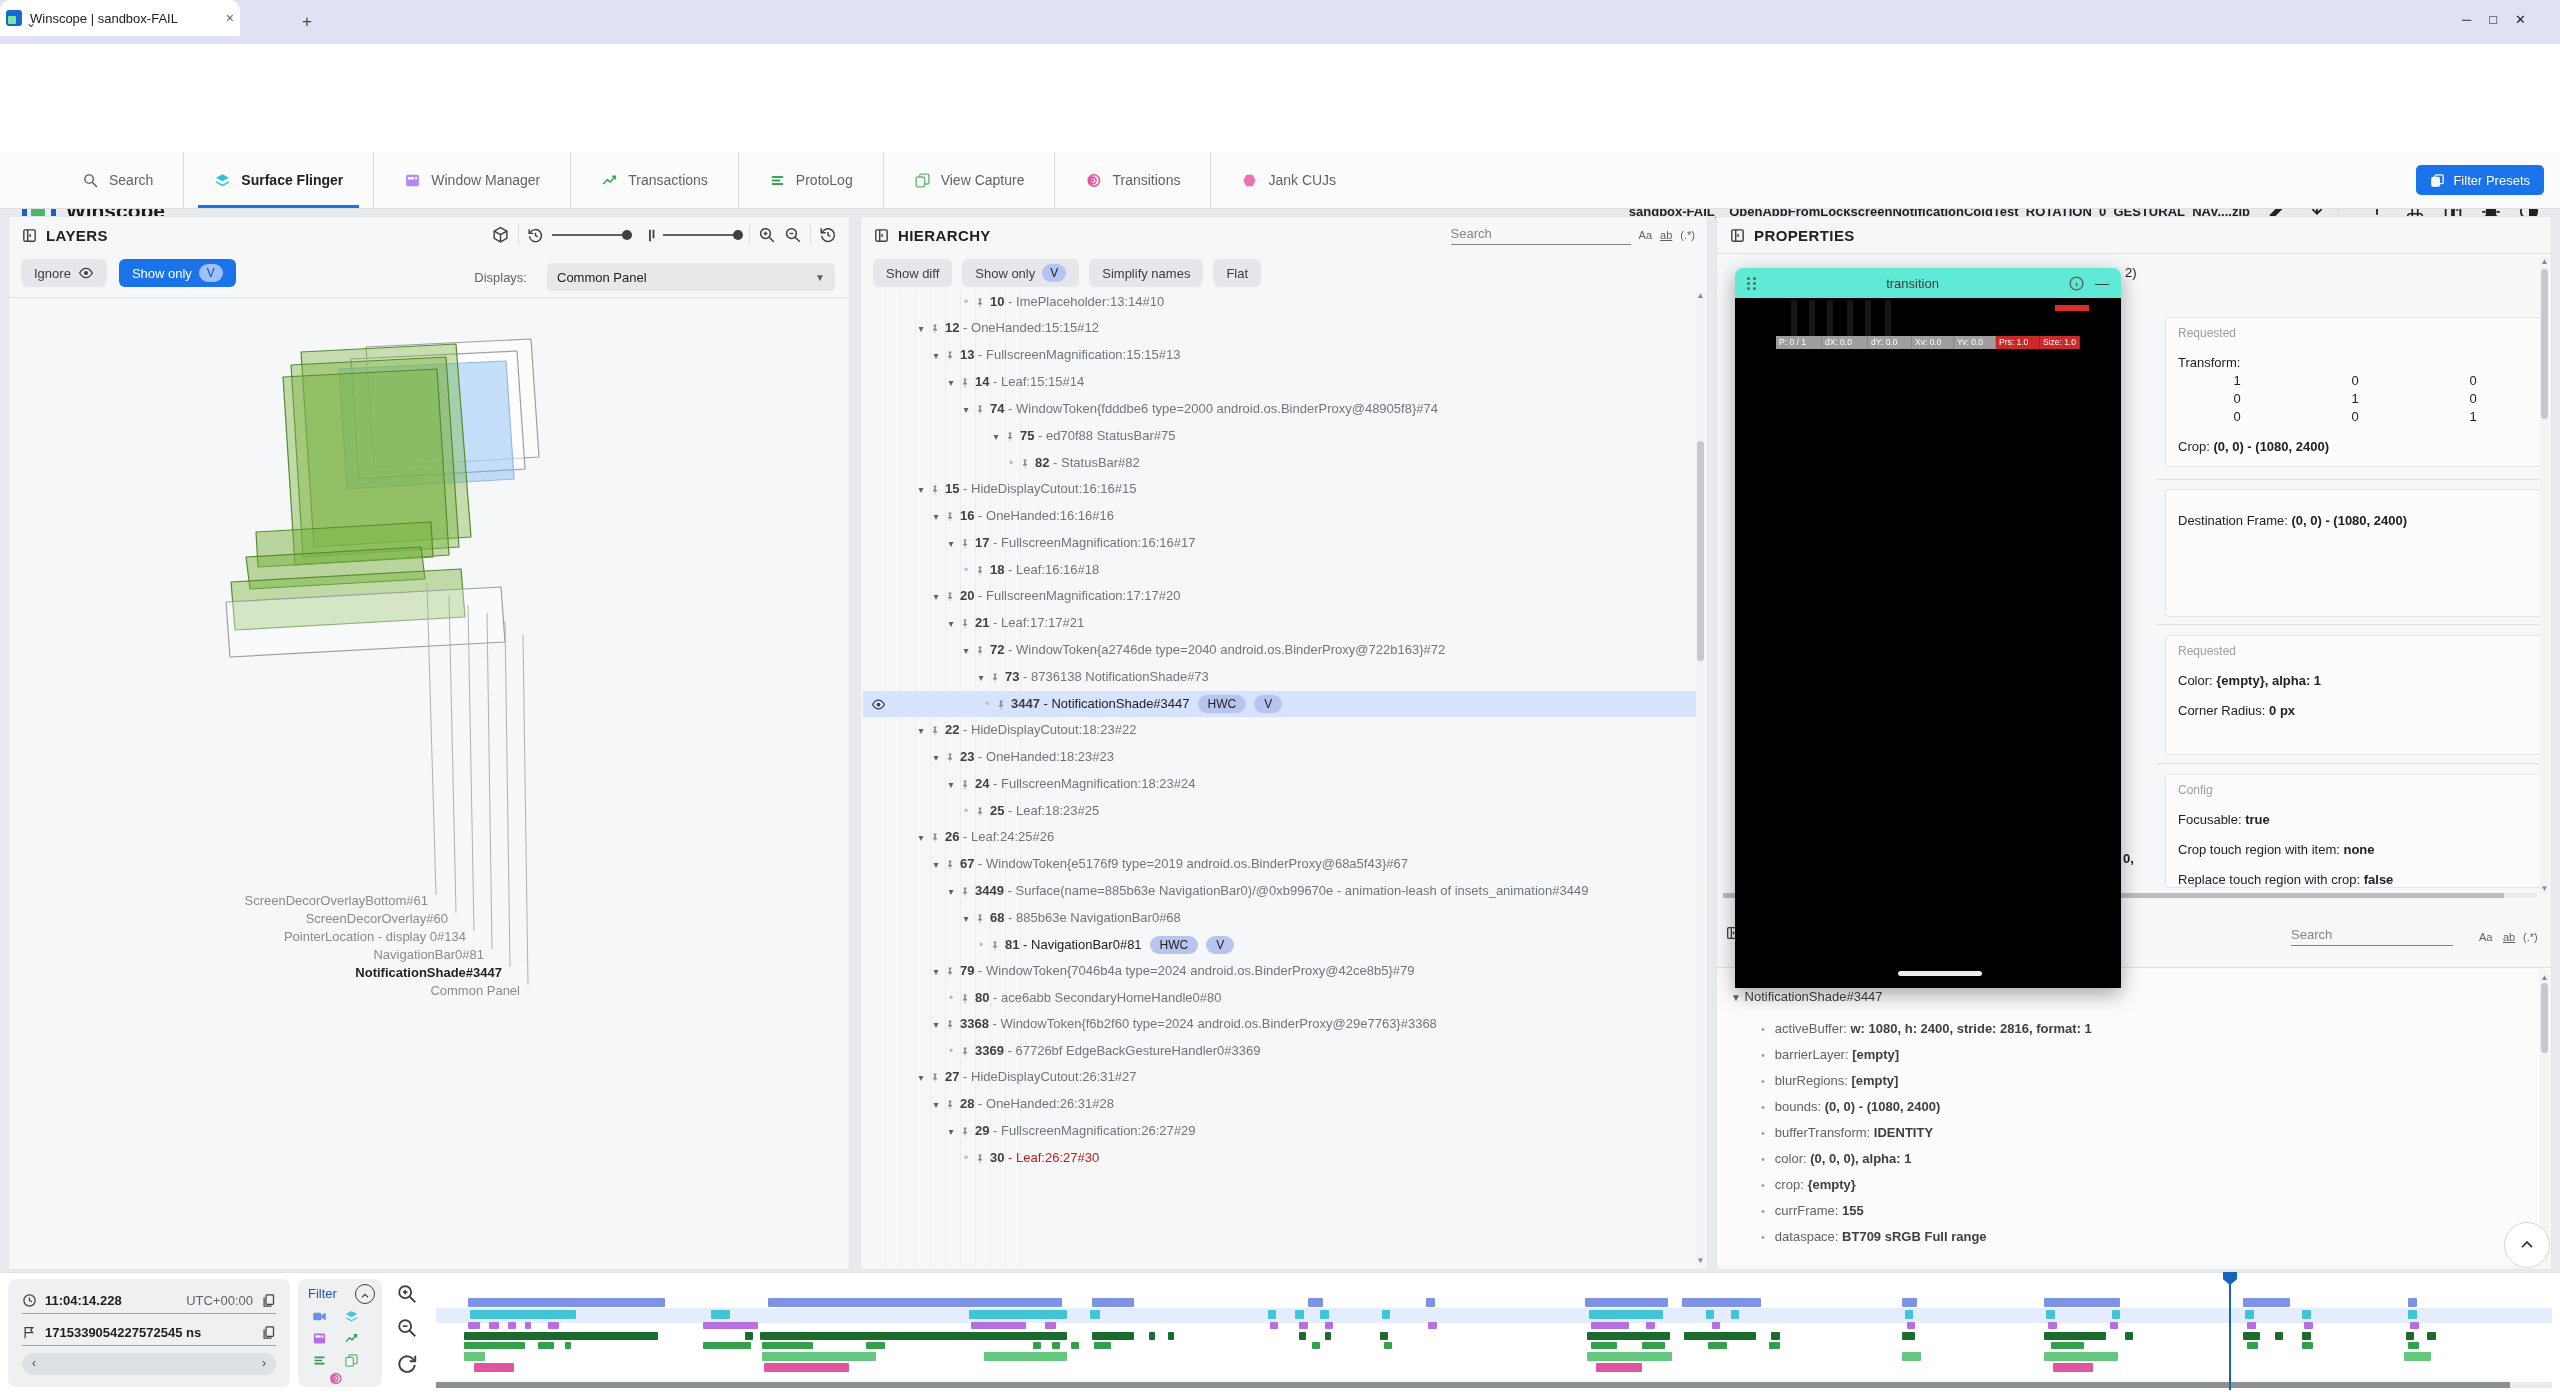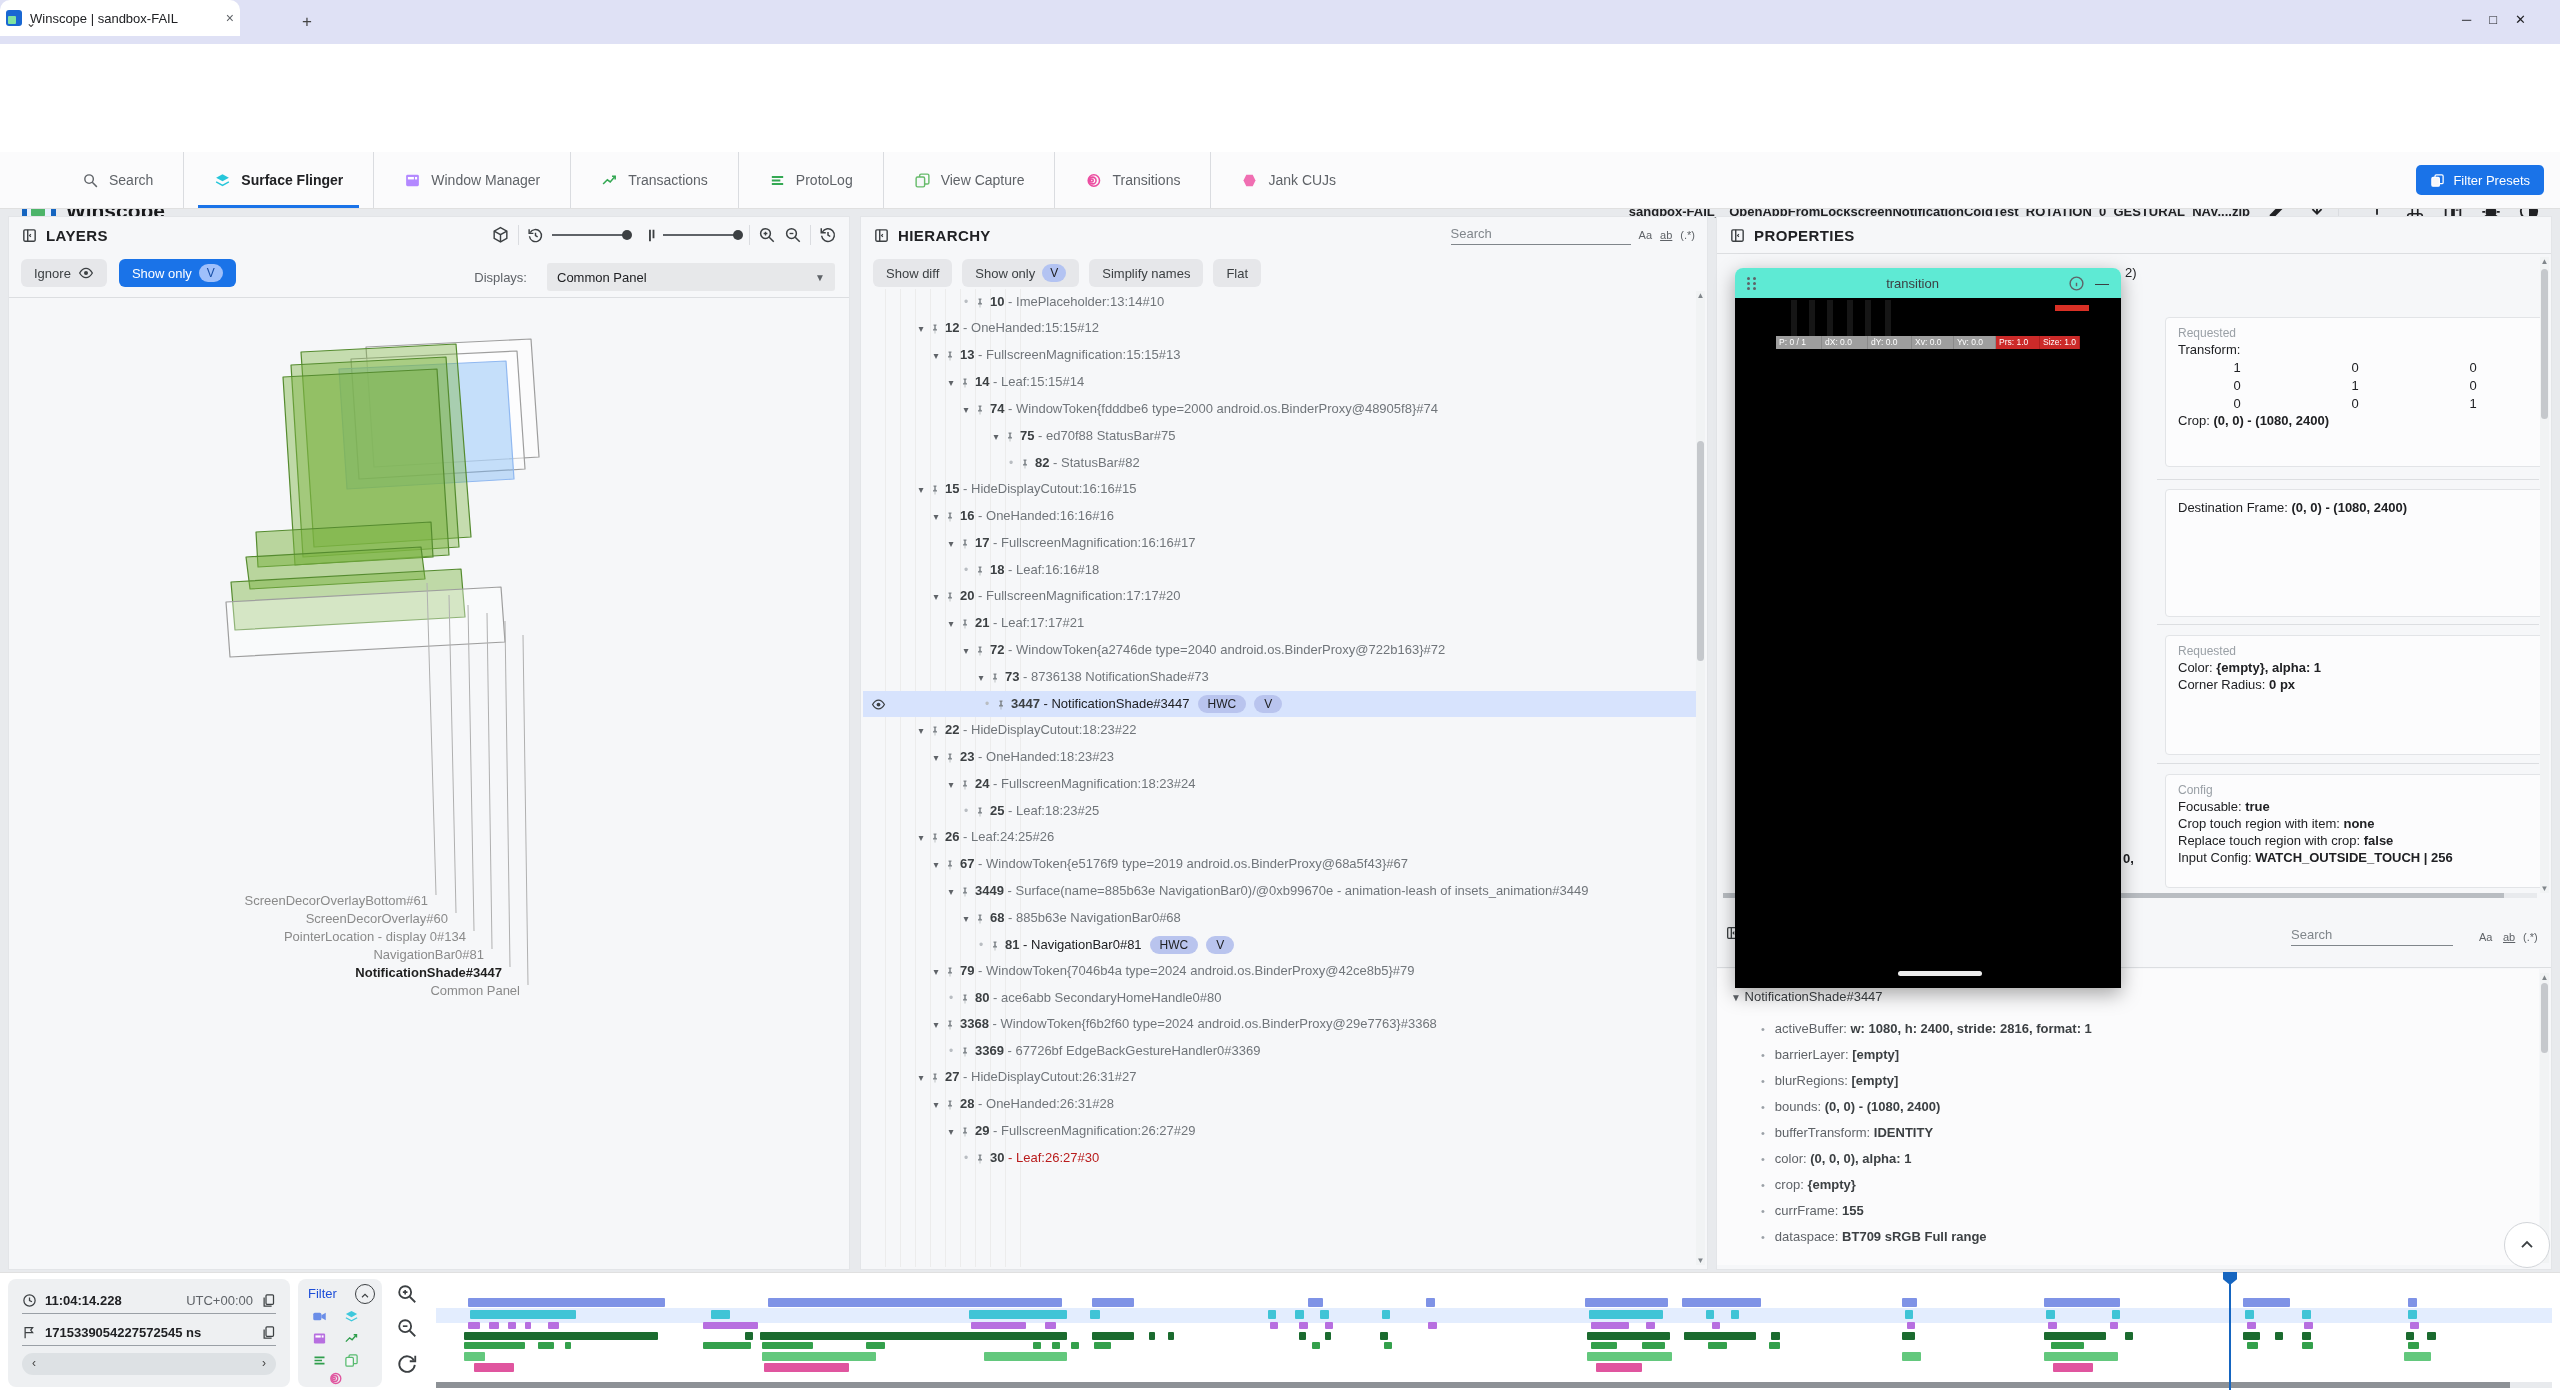--- a/index.html
+++ b/index.html
@@ -64,21 +64,21 @@
   .trow .tg{display:inline-block;width:16px;color:#5f6368;font-size:10px;text-align:center;}
   .trow .tg.dot{color:#b9bdc2;font-size:12px;}
   .trow .pin{color:#80868b;margin-right:4px;}
   .pill{display:inline-block;background:#b9c4ee;color:#202124;border-radius:10px;padding:1px 10px;font-size:12px;margin-left:8px;line-height:16px;}
   .sbar{position:absolute;width:9px;background:#f1f3f4;}
   .sthumb{position:absolute;left:1px;width:7px;border-radius:4px;background:#c5c8cc;}
   .sarrow{position:absolute;font-size:8px;color:#80868b;left:0;width:9px;text-align:center;}
   
   .pcard{position:absolute;background:#fcfcfd;border:1px solid #e2e4e7;border-radius:4px;box-sizing:border-box;padding:8px 12px;}
   .ptag{font-size:12px;color:#9aa0a6;}
-  .pline{font-size:13px;color:#202124;margin-top:2px;}
+  .pline{font-size:13px;color:#202124;margin-top:15px;}
   .pline b{font-weight:700;}
   .mrow{display:flex;font-size:13px;color:#202124;margin-top:3px;}
   .mrow span{width:118px;text-align:center;}
   .ditem{position:absolute;font-size:13px;color:#5f6368;white-space:nowrap;}
   .ditem b{color:#3c4043;}
   .ditem .bu{color:#9aa0a6;margin-right:10px;font-size:11px;}
   
   #float{left:1735px;top:268px;width:386px;height:720px;z-index:50;box-shadow:0 6px 20px rgba(0,0,0,.35);border-radius:8px 8px 0 0;}
   #floathead{position:absolute;left:0;top:0;right:0;height:30px;background:#5eead4;border-radius:8px 8px 0 0;display:flex;align-items:center;padding:0 12px;box-sizing:border-box;}
   #floatbody{position:absolute;left:0;top:30px;right:0;bottom:0;background:#000;}

